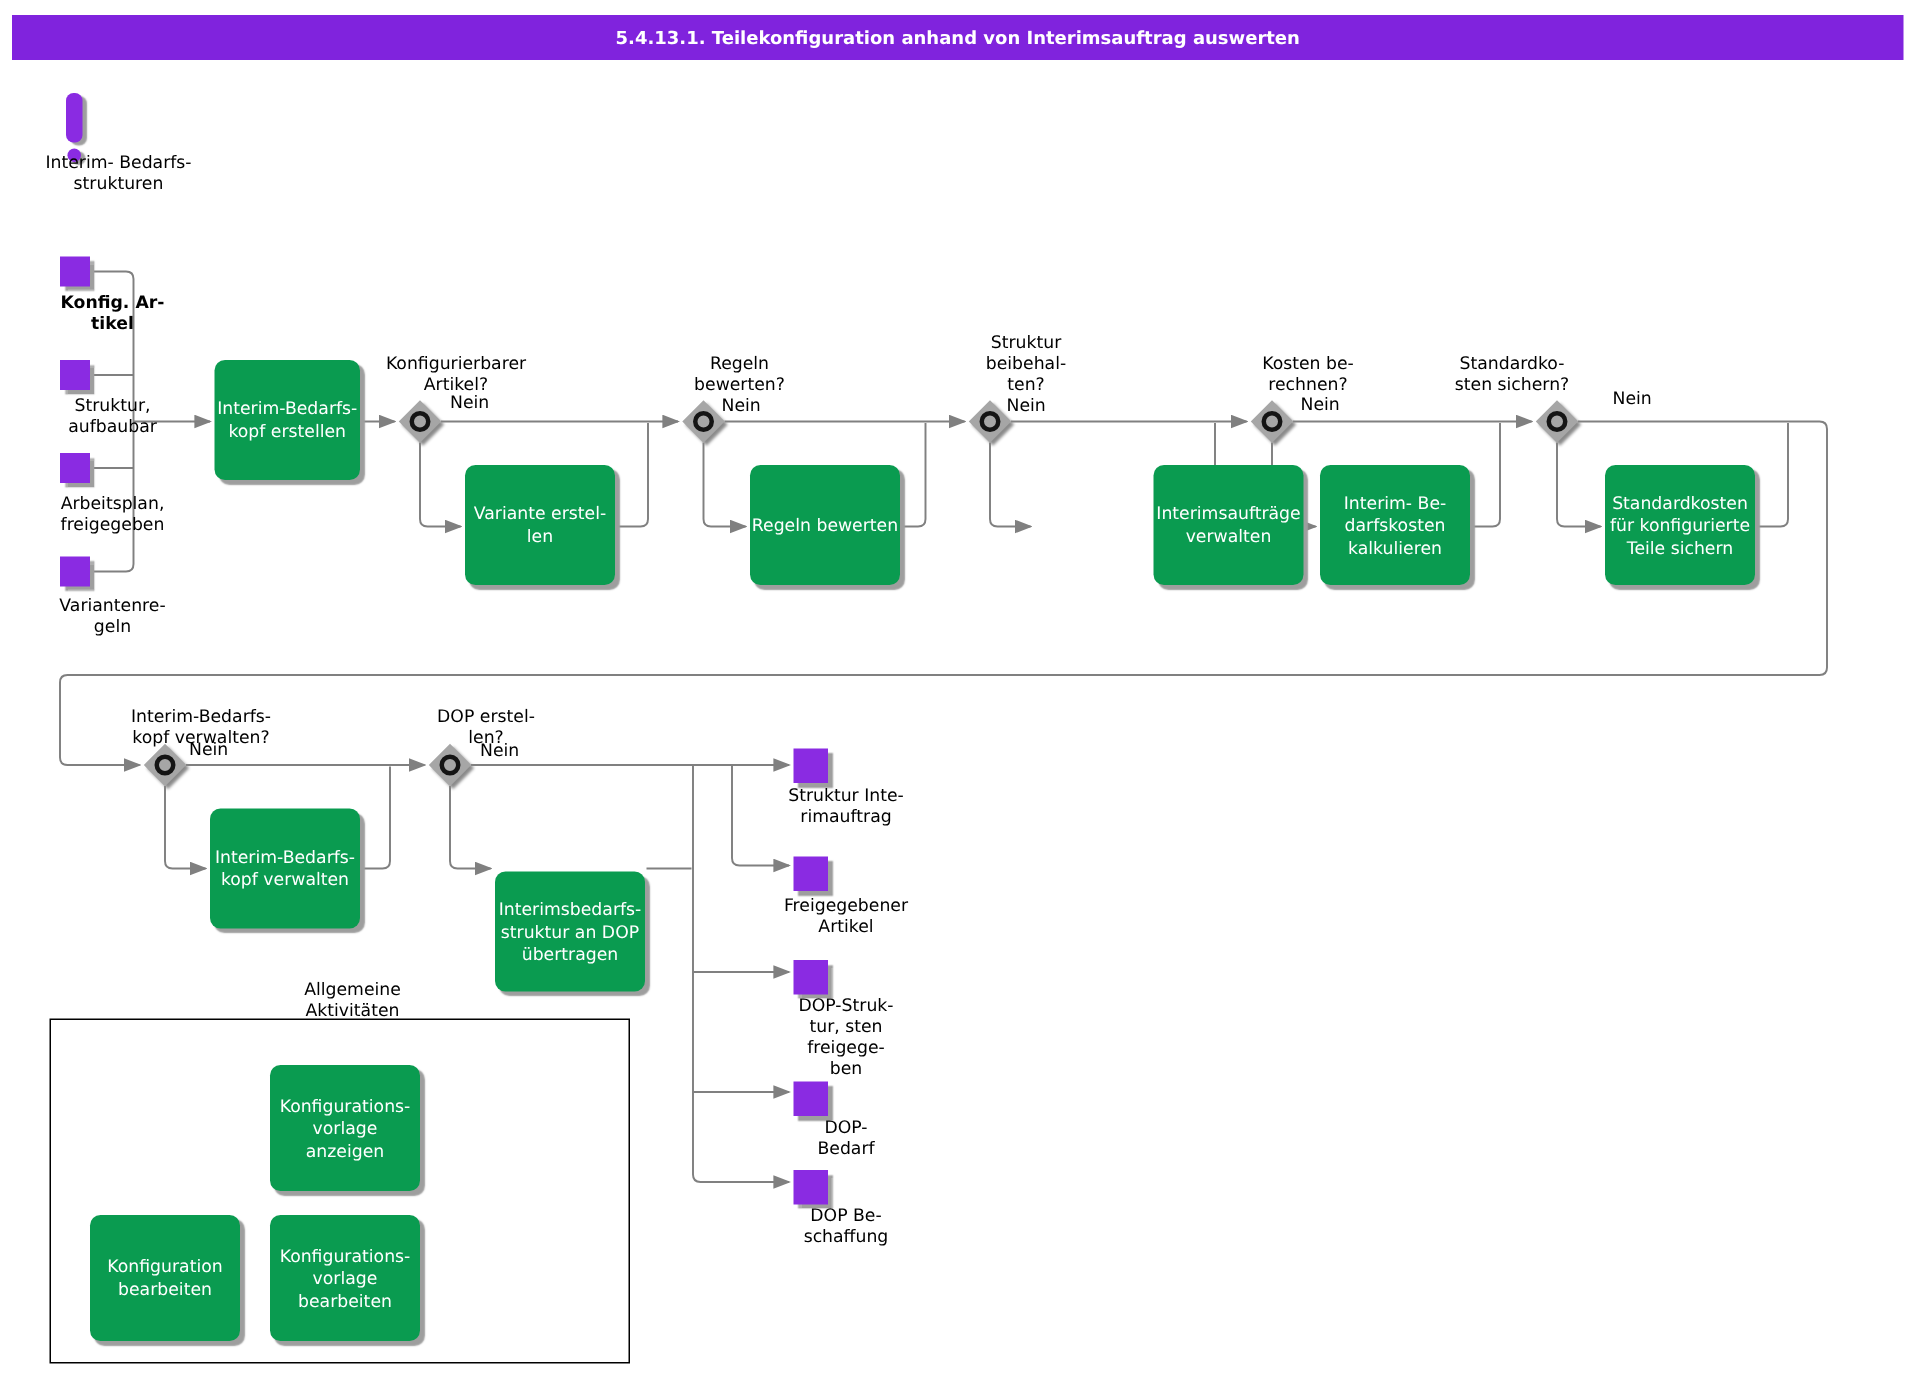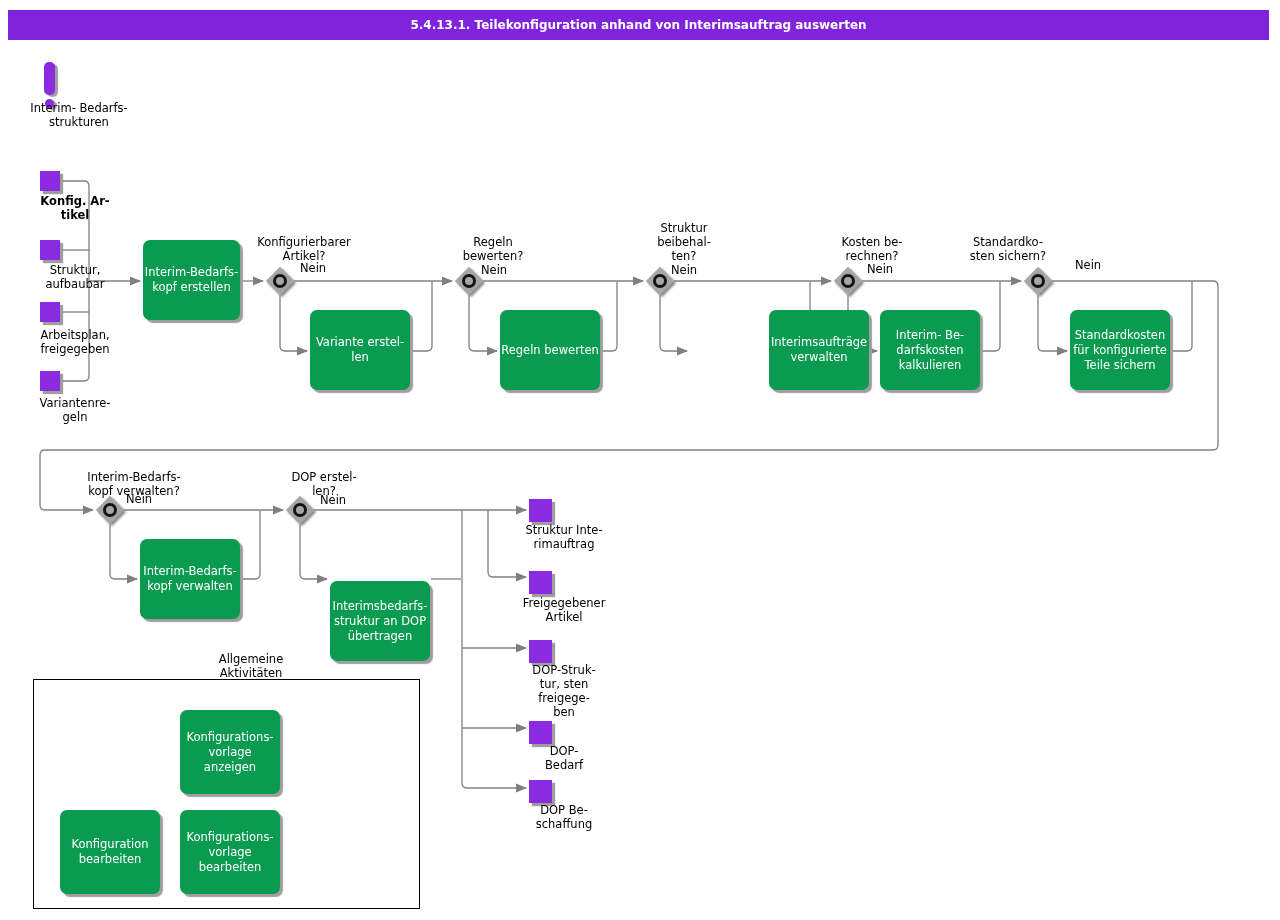--- a/index.html
+++ b/index.html
@@ -184,21 +184,21 @@
 tur, sten
 freigege-
 ben</div>
   <div class="sq out" style="left:529px;top:721px;"></div>
   <div class="lbl" style="left:480px;top:744px;width:120px;">DOP-
 Bedarf</div>
   <div class="sq out" style="left:529px;top:780px;"></div>
   <div class="lbl" style="left:480px;top:803px;width:120px;">DOP Be-
 schaffung</div>
 
-  <div class="lbl" style="left:152px;top:652px;width:150px;text-align:center;">Allgemeine
+  <div class="lbl" style="left:136px;top:652px;width:150px;text-align:center;">Allgemeine
 Aktivitäten</div>
   <div class="gen-box"></div>
   <div class="act" style="left:180px;top:710px;height:84px;">Konfigurations-
 vorlage
 anzeigen</div>
   <div class="act" style="left:60px;top:810px;height:84px;">Konfiguration
 bearbeiten</div>
   <div class="act" style="left:180px;top:810px;height:84px;">Konfigurations-
 vorlage
 bearbeiten</div>

